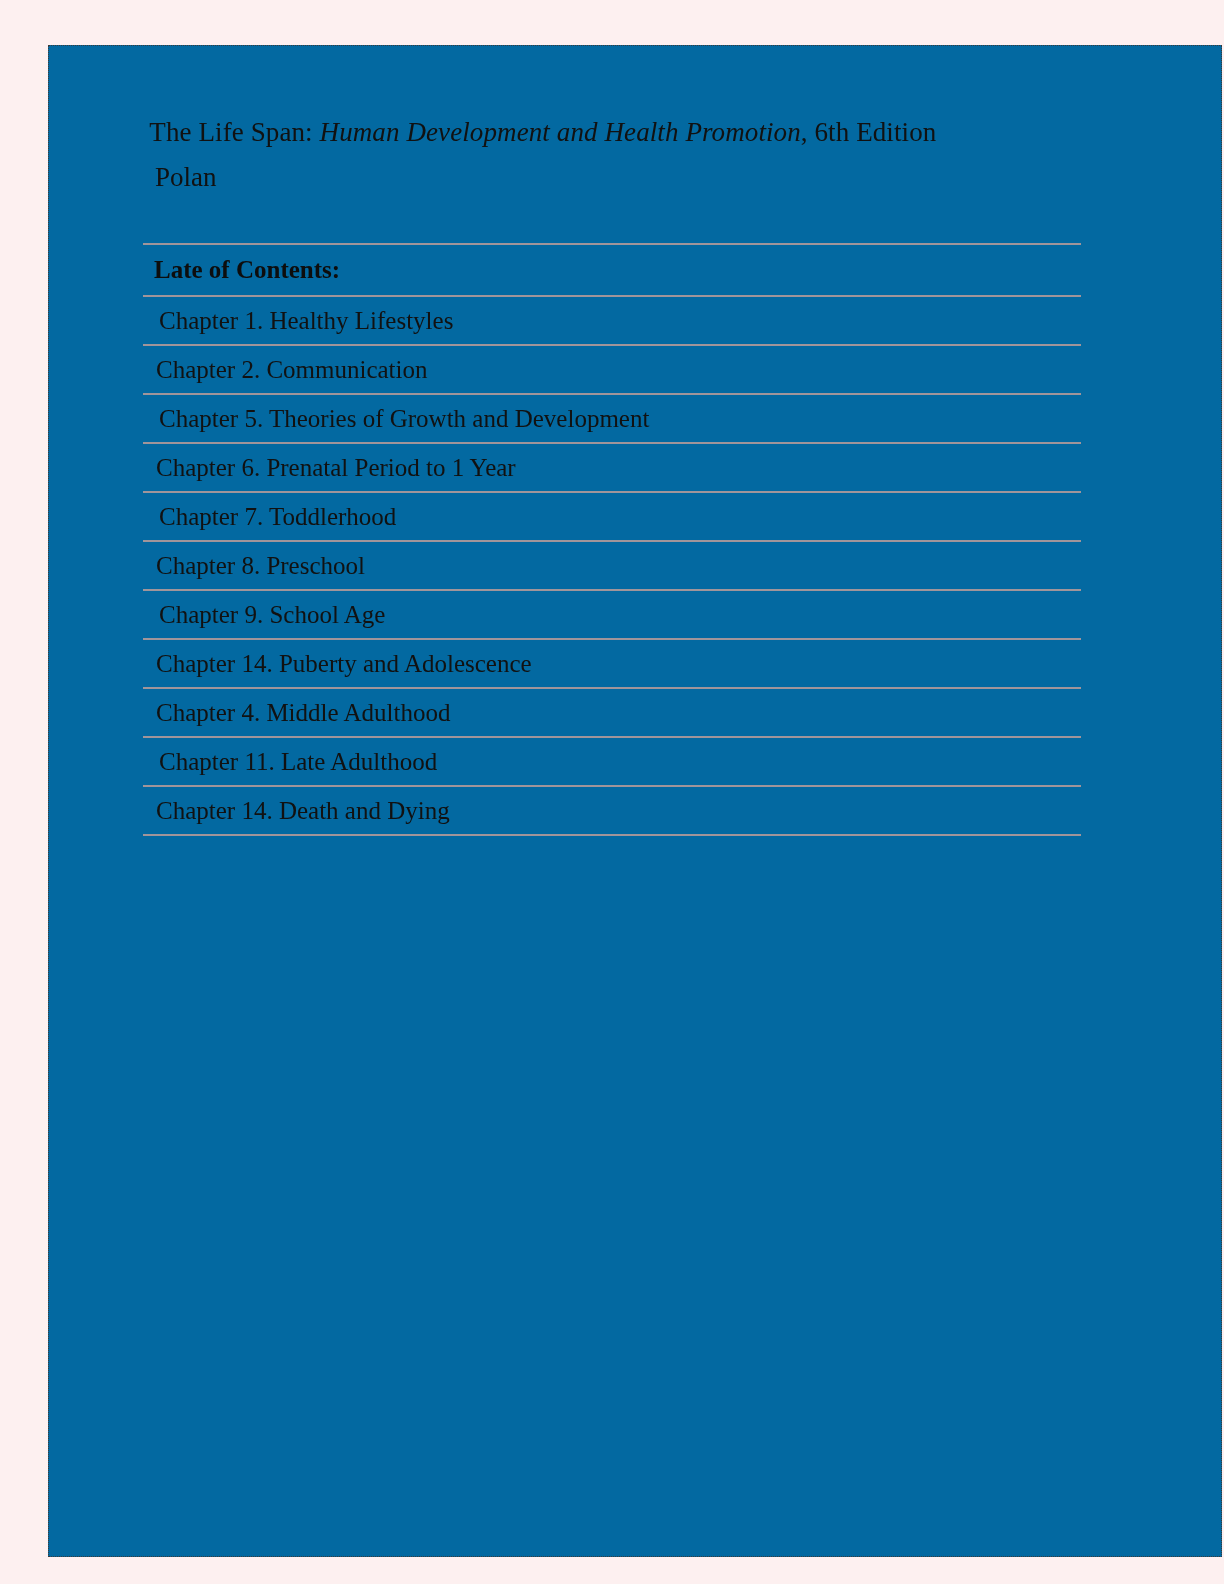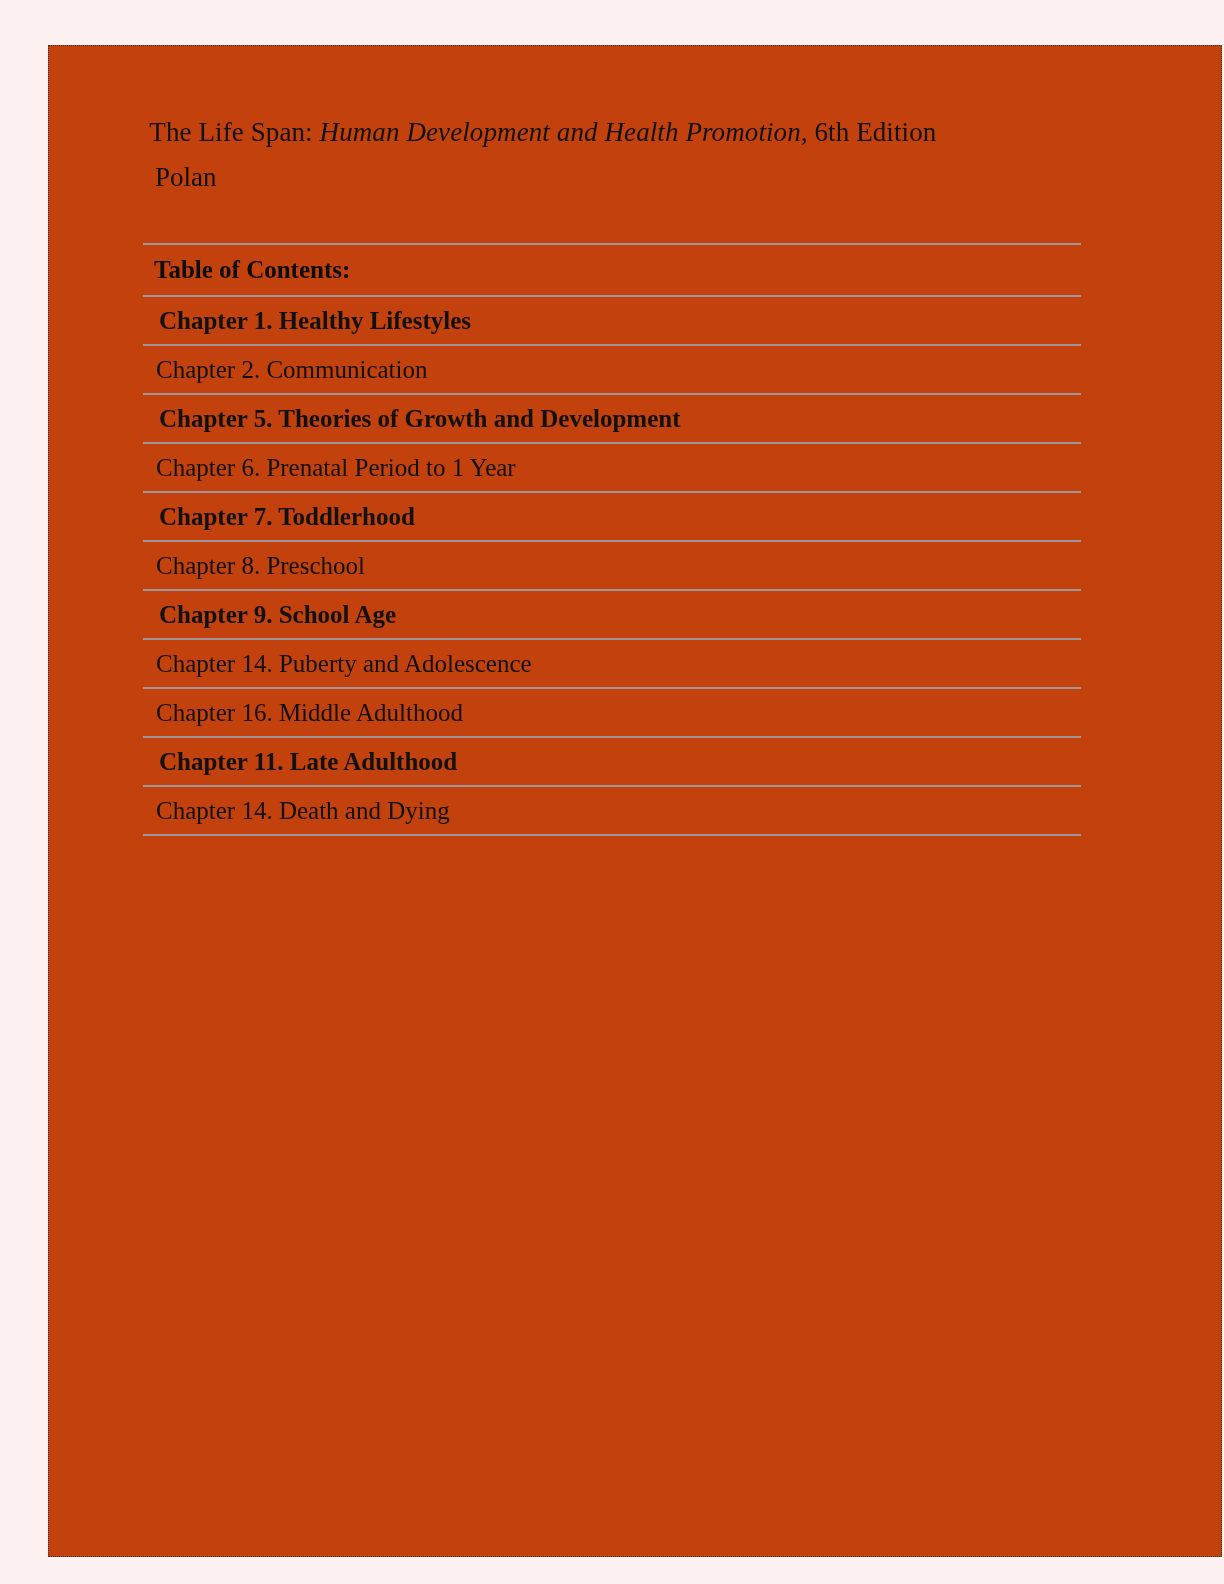--- a/index.html
+++ b/index.html
@@ -16,21 +16,21 @@
   }
 
   .page {
     position: absolute;
     left: 48px;
     top: 45px;
     width: 1174px;
     height: 1512px;
     border: 1px dotted #3b3b3b;
     box-sizing: border-box;
-    background: #c2410c;
+    background: #0369a1;
   }
 
   .content {
     position: absolute;
     left: 94px;
     top: 70px;
     width: 940px;
   }
 
   .doc-title {
@@ -76,40 +76,39 @@
     font-size: 25px;
     padding-left: 14px !important;
     color: #111111;
     white-space: nowrap;
   }
   .toc-row-cell.indent-a {
     padding-left: 13px !important;
   }
   .toc-row-cell.indent-b {
     padding-left: 16px !important;
-    font-weight: bold;
   }
   .toc-table tr:first-child td {
     height: 50px;
   }
 </style>
 </head>
 <body>
 
 <div class="page">
   <div class="content">
 
     <p class="doc-title"><span class="lead"> The Life Span: </span><span class="subtitle">Human Development and Health Promotion</span><span class="tail">, 6th Edition</span></p>
 
     <p class="author">Polan</p>
 
     <table class="toc-table">
       <tbody>
         <tr>
-          <td class="toc-header-cell">Table of Contents:</td>
+          <td class="toc-header-cell">Late of Contents:</td>
         </tr>
         <tr>
           <td class="toc-row-cell indent-b">Chapter 1. Healthy Lifestyles</td>
         </tr>
         <tr>
           <td class="toc-row-cell indent-a">Chapter 2. Communication</td>
         </tr>
         <tr>
           <td class="toc-row-cell indent-b">Chapter 5. Theories of Growth and Development</td>
         </tr>
@@ -122,21 +121,21 @@
         <tr>
           <td class="toc-row-cell indent-a">Chapter 8. Preschool</td>
         </tr>
         <tr>
           <td class="toc-row-cell indent-b">Chapter 9. School Age</td>
         </tr>
         <tr>
           <td class="toc-row-cell indent-a">Chapter 14. Puberty and Adolescence</td>
         </tr>
         <tr>
-          <td class="toc-row-cell indent-a">Chapter 16. Middle Adulthood</td>
+          <td class="toc-row-cell indent-a">Chapter 4. Middle Adulthood</td>
         </tr>
         <tr>
           <td class="toc-row-cell indent-b">Chapter 11. Late Adulthood</td>
         </tr>
         <tr>
           <td class="toc-row-cell indent-a">Chapter 14. Death and Dying</td>
         </tr>
       </tbody>
     </table>
 

